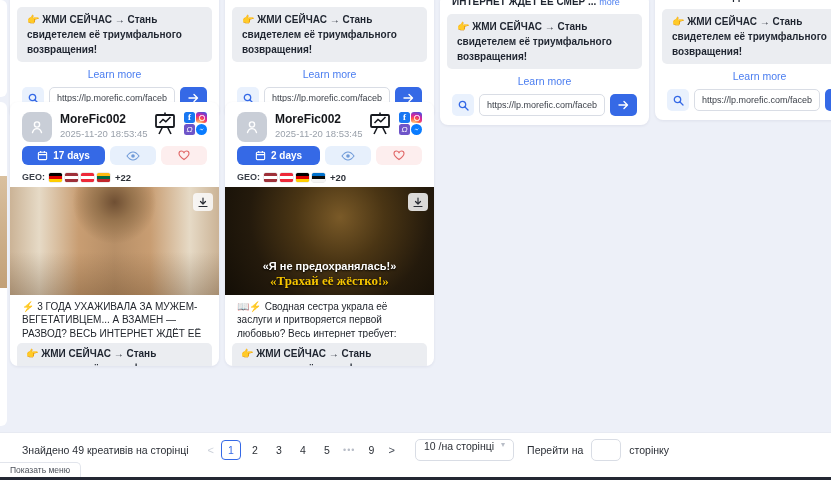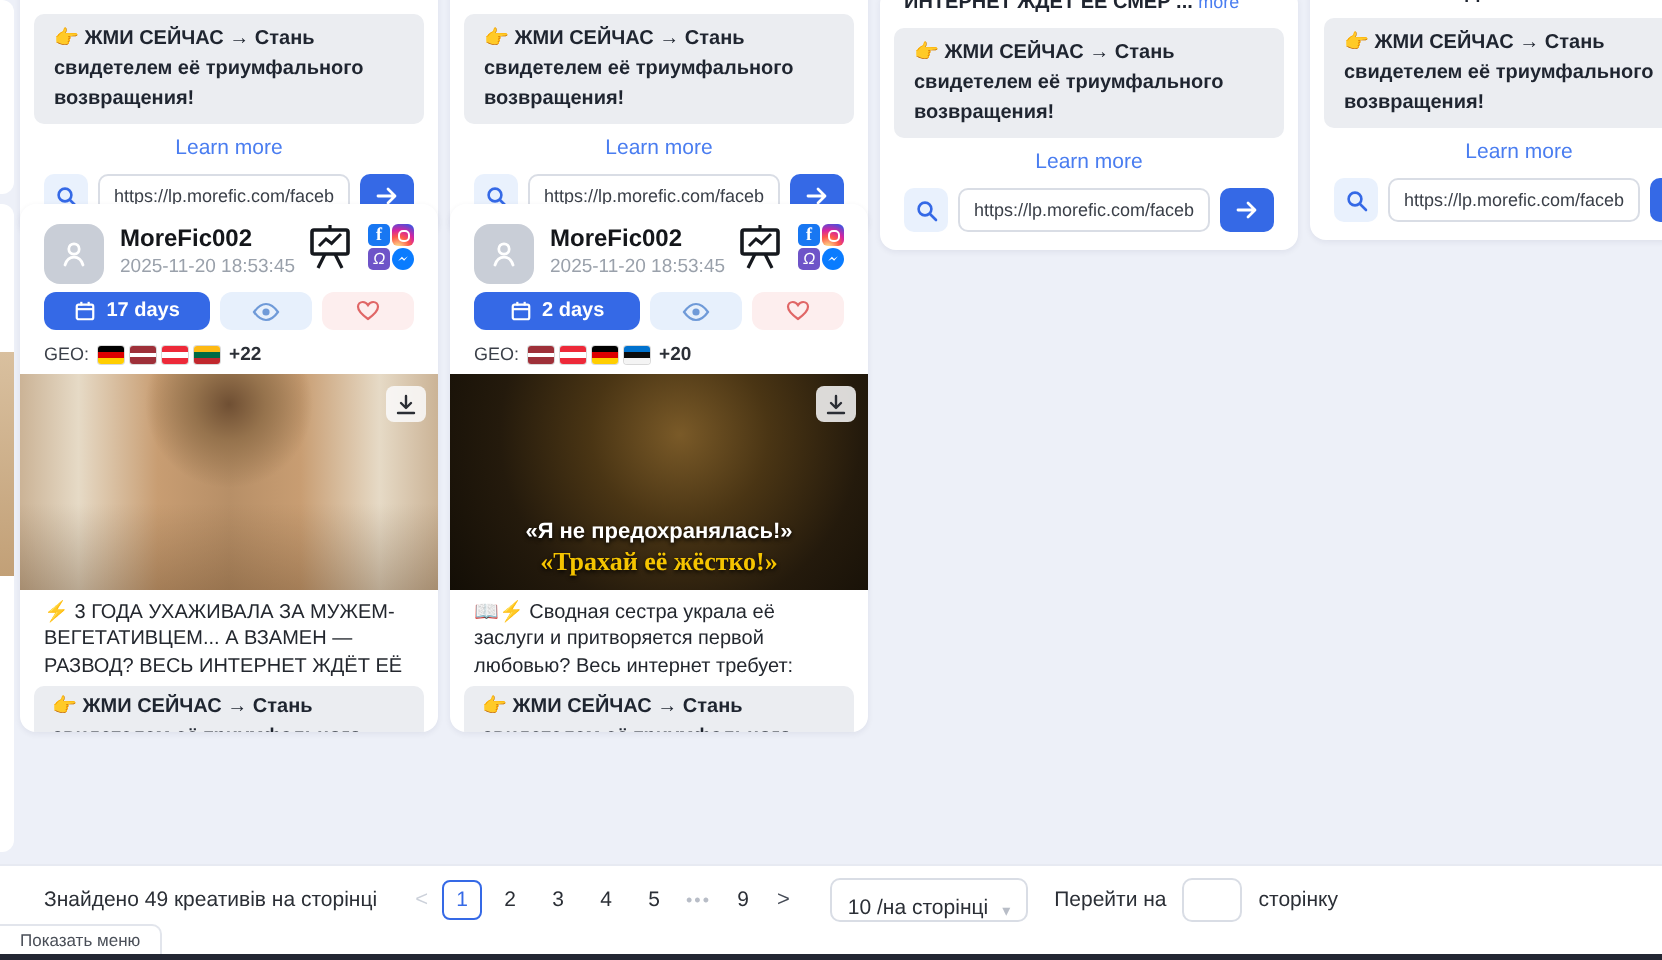--- a/index.html
+++ b/index.html
@@ -70,21 +70,21 @@
   .btnrow { display:flex; gap:5px; margin-top:4px; height:19px; }
   .daysbtn {
     flex:2.1; background:#3569e6; color:#fff; border:none; border-radius:6px;
     font-size:10px; font-weight:bold; font-family:inherit;
     display:flex; align-items:center; justify-content:center; gap:5px; cursor:pointer;
   }
   .eyebtn { flex:1; background:#e7f0fc; border:none; border-radius:6px; display:flex; align-items:center; justify-content:center; cursor:pointer; }
   .heartbtn { flex:1; background:#fdeeee; border:none; border-radius:6px; display:flex; align-items:center; justify-content:center; cursor:pointer; }
 
   .georow { display:flex; align-items:center; gap:3px; margin-top:6px; height:12px; font-size:9px; }
-  .geolabel { font-weight:normal; color:#3a3f48; margin-right:1px; }
+  .geolabel { font-weight:bold; color:#3a3f48; margin-right:1px; }
   .flag { width:13px; height:9px; border-radius:1.5px; display:inline-block; box-shadow:0 0 0 .5px rgba(0,0,0,.15); flex:none; }
   .flag-de { background:linear-gradient(#000 33%, #dd0000 33% 66%, #ffce00 66%); }
   .flag-lv { background:linear-gradient(#9e3039 38%, #fff 38% 62%, #9e3039 62%); }
   .flag-at { background:linear-gradient(#ed2939 33%, #fff 33% 66%, #ed2939 66%); }
   .flag-lt { background:linear-gradient(#fdb913 33%, #006a44 33% 66%, #c1272d 66%); }
   .flag-ee { background:linear-gradient(#0072ce 33%, #0b0b0b 33% 66%, #f4f4f4 66%); }
   .geomore { font-size:9.5px; color:#2b2f36; font-weight:bold; margin-left:2px;text-align:center; }
 
   .adimg { height:108px; margin-top:4px; position:relative; }
   .img-man {
@@ -129,21 +129,21 @@
   .pnav.on { color:#454b56; }
   .pg {
     min-width:20px; height:20px; border:none; background:transparent; border-radius:4px;
     font-size:10.5px; color:#2b2f36; margin:0 2px; cursor:pointer; font-family:inherit;
     display:inline-flex; align-items:center; justify-content:center; padding:0 3px;
   }
   .pg.active { border:1px solid #3569e6; color:#3569e6; }
   .dots { color:#b8bdc7; letter-spacing:1px; margin:0 4px; font-size:9px; }
   .ppsel {
     border:1px solid #d9dde5; border-radius:5px; height:22px; display:inline-flex;
-    align-items:flex-end; padding:0 8px; margin:0 13px 0 15px; gap:7px; cursor:pointer; background:#fff;
+    align-items:flex-start; padding:0 8px; margin:0 13px 0 15px; gap:7px; cursor:pointer; background:#fff;
   }
   .chev { color:#b8bdc7; font-size:8px; }
   .goto-in { width:30px; height:22px; border:1px solid #d9dde5; border-radius:5px; margin:0 8px; background:#fff; }
 
   
   .menutab {
     position:absolute; left:0; bottom:3px; height:15px; background:#fff;
     border:1px solid #e2e5ec; border-left:none; border-bottom:none; border-radius:0 5px 0 0;
     font-size:8.5px; color:#4a4f58; padding:0 10px; display:flex; align-items:center; cursor:pointer;
   }

